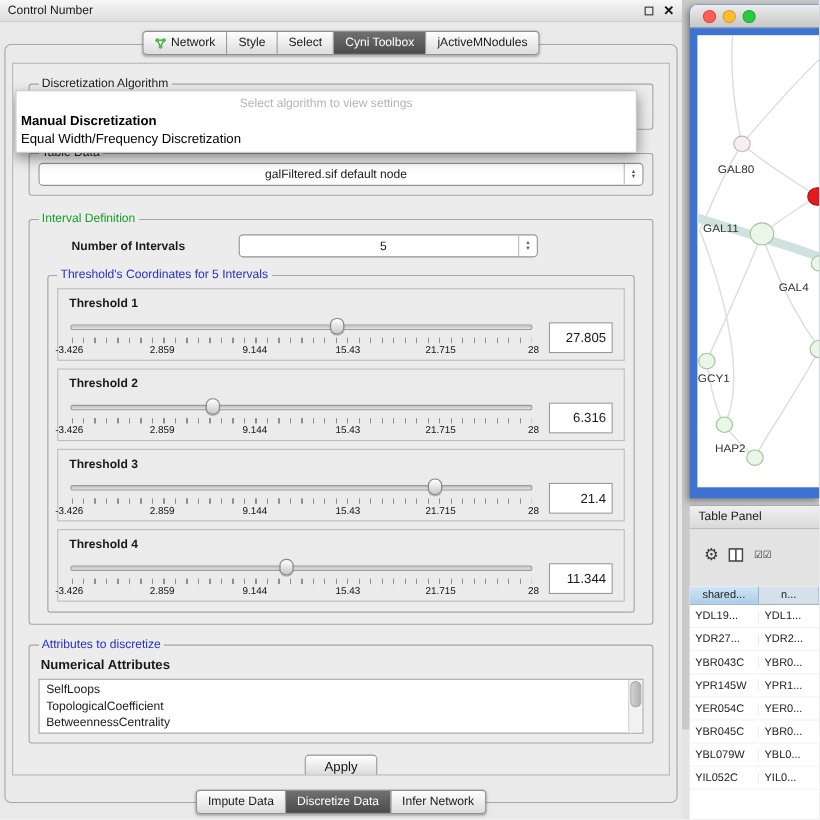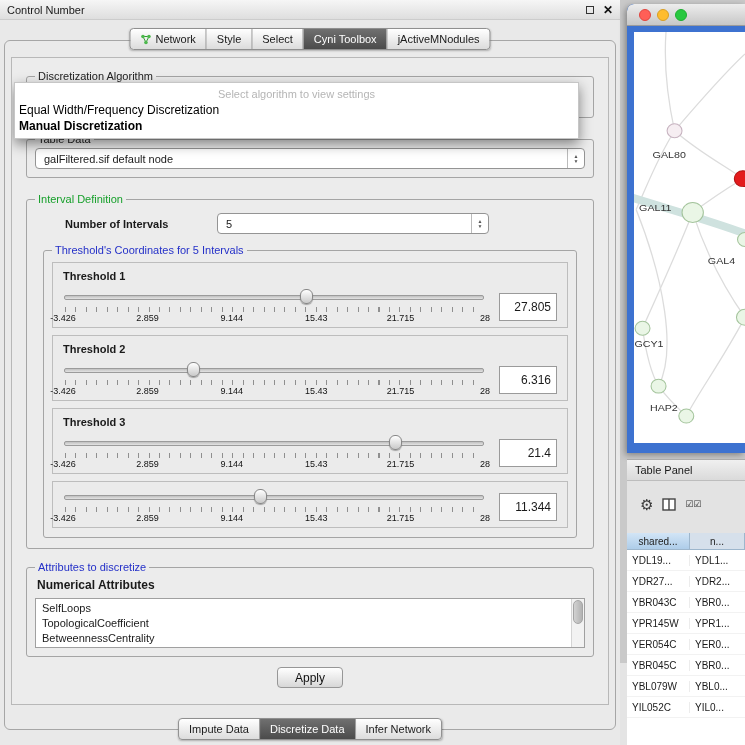--- a/index.html
+++ b/index.html
@@ -42,21 +42,21 @@
     position:absolute; left:6px; top:16px; right:6px; bottom:24px;
     border:1px solid #b8b8b8; background:#ececec; padding:12px 8px 0; overflow:hidden;
   }
   .group { border:1px solid #a5a5a5; border-radius:3px; padding:3px 8px 8px; margin:0 6px; }
   .group legend { font-size:11px; padding:0 3px; color:#222; }
   .legend-green { color:#17a02b !important; }
   .legend-blue  { color:#2430c8 !important; }
 
   .combo {
     height:21px; background:#fff; border:1px solid #949494; border-radius:4px;
-    display:flex; align-items:center; font-size:11px; padding-left:8px; overflow:hidden;
+    display:flex; align-items:center; font-size:11px; padding-left:8px; overflow:hidden;text-align:center;
   }
   .combo .cb-label { flex:1; overflow:hidden; white-space:nowrap; }
   .stepper {
     width:17px; align-self:stretch; border-left:1px solid #bbb; display:flex; flex-direction:column;
     align-items:center; justify-content:center; font-size:5px; line-height:5px; color:#555;
   }
   .stepper.blue { background:linear-gradient(#8cb0ec,#3f74d1); color:#fff; border-left:none; border-radius:3px; margin:1px; width:16px; }
 
   .algo-group { height:48px; position:relative; }
   .algo-combo { width:calc(100% - 14px); margin-top:2px; }
@@ -201,22 +201,22 @@
             <span class="cb-label"></span>
             <span class="stepper blue">
               <span>▲</span>
                 <span>▼</span>
             </span>
           </div>
         </fieldset>
 
         <div class="dropdown-overlay">
           <div class="dd-hint">Select algorithm to view settings</div>
+          <div class="dd-opt bold">Manual Discretization</div>
           <div class="dd-opt">Equal Width/Frequency Discretization</div>
-          <div class="dd-opt bold">Manual Discretization</div>
         </div>
 
         <fieldset class="group td-group">
           <legend>Table Data</legend>
           <div class="combo">
             <span class="cb-label">galFiltered.sif default node</span>
             <span class="stepper">
               <span>▲</span>
                 <span>▼</span>
             </span>
@@ -300,20 +300,21 @@
                     <span>15.43</span>
                     <span>21.715</span>
                     <span>28</span>
                   </div>
                 </div>
                 <div class="value-box">21.4</div>
               </div>
             </div>
 
             <div class="thr-box">
+              <div class="thr-label">Threshold 4</div>
               <div class="thr-row">
                 <div class="slider-area">
                   <div class="slider">
                     <div class="track"></div>
                     <div class="thumb" style="left: 46.9993%;"></div>
                   </div>
                   <div class="ticks"></div>
                   <div class="ticklabels">
                     <span>-3.426</span>
                     <span>2.859</span>

